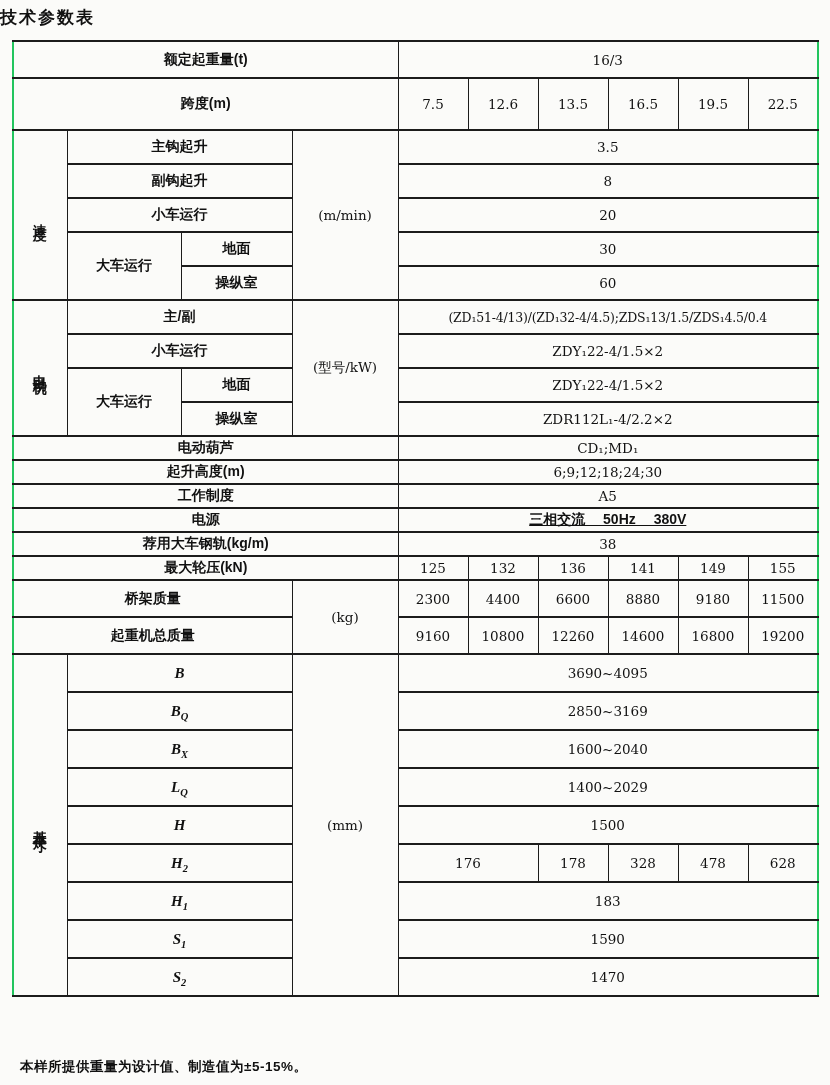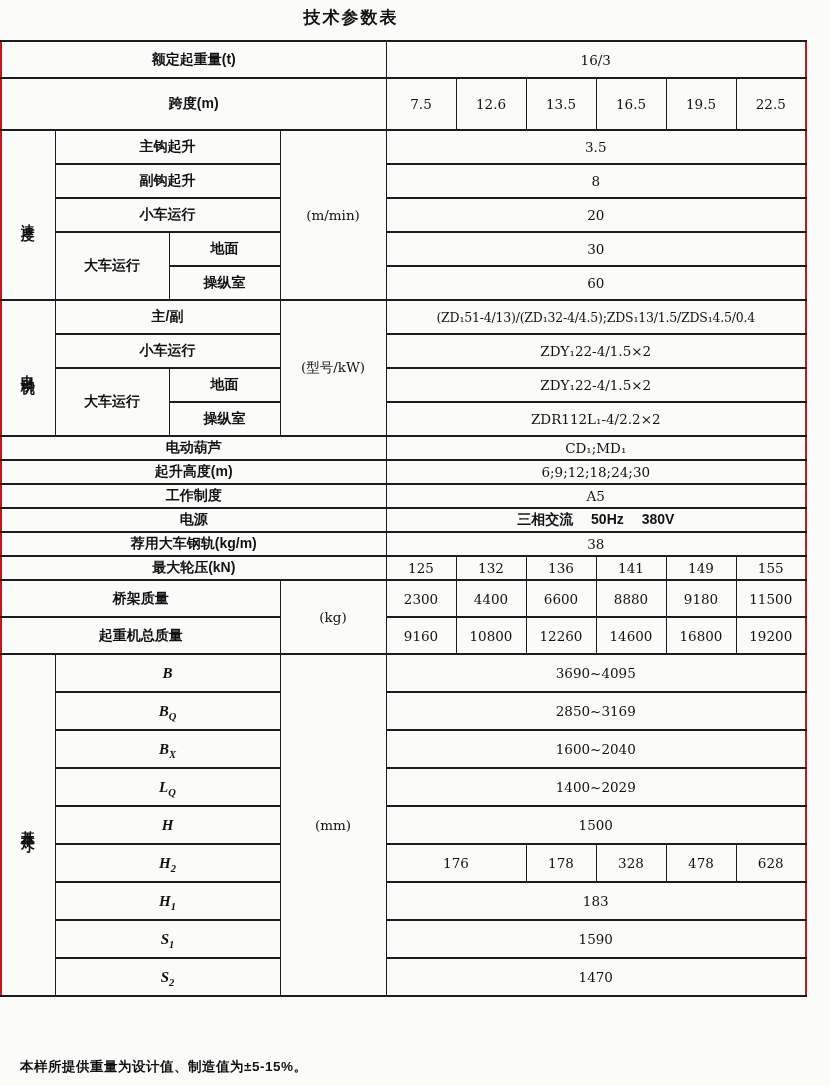--- a/index.html
+++ b/index.html
@@ -1,31 +1,31 @@
 <!DOCTYPE html>
 <html><head>
 <meta charset="utf-8">
 <style>
   html,body{margin:0;padding:0;background:#fbfbf9;}
   body{width:830px;height:1085px;position:relative;font-family:"Liberation Sans",sans-serif;color:#111;}
-  .title{position:absolute;top:6px;left:0;width:702px;text-align:center;font-size:17px;font-weight:bold;letter-spacing:2px;}
-  table.spec{position:absolute;top:40px;left:0;width:805px;border-collapse:collapse;table-layout:fixed;
-    border:2px solid #b91c1c;}
+  .title{position:absolute;top:6px;left:0;width:702px;text-align:left;font-size:17px;font-weight:bold;letter-spacing:2px;}
+  table.spec{position:absolute;top:40px;left:12px;width:805px;border-collapse:collapse;table-layout:fixed;
+    border:2px solid #22c55e;}
   td{border:1px solid #1c1c1c;border-top-width:2px;border-bottom-width:2px;
      text-align:center;vertical-align:middle;padding:0 2px;overflow:hidden;}
   .lbl{font-weight:bold;font-size:14px;}
   .val{font-family:"DejaVu Serif","DejaVu Sans",serif;font-size:13.5px;font-weight:normal;}
   .val-sm{font-family:"DejaVu Serif","DejaVu Sans",serif;font-size:12.5px;letter-spacing:-0.2px;}
   .unit{font-family:"DejaVu Serif","DejaVu Sans",serif;font-size:13.5px;}
   .vert{writing-mode:vertical-rl;text-orientation:upright;letter-spacing:3px;font-weight:bold;font-size:14px;padding:0;}
   .dim{font-family:"Liberation Serif",serif;font-style:italic;font-weight:bold;font-size:15px;}
   .dim sub{font-size:10.5px;line-height:0;}
   .r37{height:37px;} .r36{height:52px;} .r34{height:34px;} .r35{height:24px;} .r38{height:38px;}
   .footer{position:absolute;top:1058px;left:20px;font-size:13.5px;font-weight:bold;letter-spacing:0.5px;}
-  .pwr{word-spacing:14px;}
+  .pwr{word-spacing:14px;text-decoration:underline;}
 </style>
 </head>
 <body>
 
 <div class="title">技术参数表</div>
 
 <table class="spec">
   <colgroup>
     <col style="width:54px">
       <col style="width:114px">

